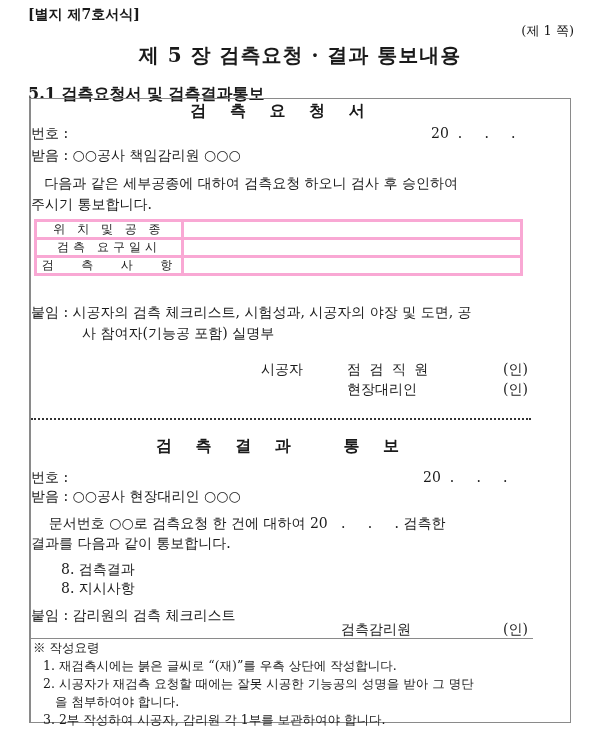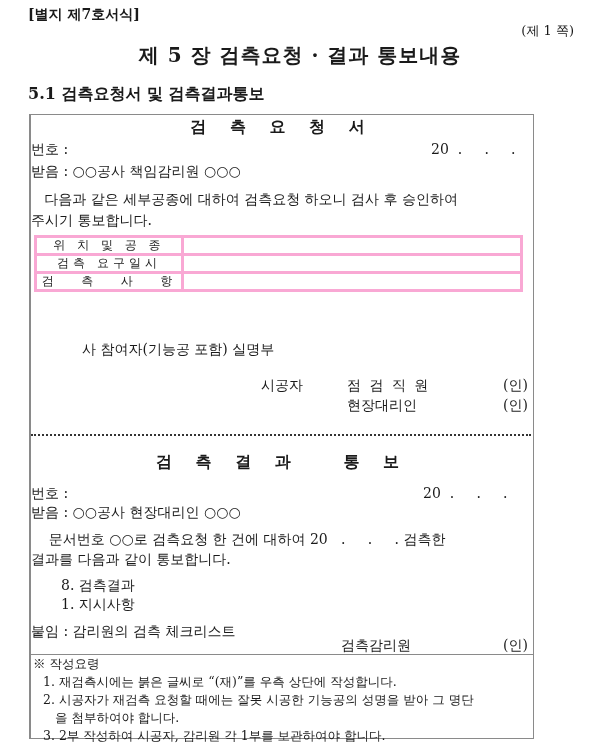--- a/index.html
+++ b/index.html
@@ -4,21 +4,21 @@
 <style>
   html, body { margin:0; padding:0; background:#ffffff; }
   body { width:600px; height:755px; position:relative; overflow:hidden;
          font-family:"DejaVu Serif", "Liberation Serif", serif; color:#1a1a1a; }
   .abs { position:absolute; white-space:nowrap; }
   .form-label { left:28px; top:6px; font-size:14px; font-weight:bold; }
   .page-no { right:26px; top:22px; font-size:13px; }
   .chapter-title { left:0; width:600px; text-align:center; top:42px; font-size:20px; font-weight:bold; letter-spacing:1px; }
   .section-title { left:28px; top:84px; font-size:16px; font-weight:bold;text-align:right; }
 
-  .box { position:absolute; left:29px; top:114px; width:502px; height:623px; border:1px solid #8a8a8a; border-left:2px solid #8a8a8a; }
+  .box { position:absolute; left:29px; top:98px; width:502px; height:623px; border:1px solid #8a8a8a; border-left:2px solid #8a8a8a;padding-left:37px; }
   .t { position:absolute; white-space:nowrap; font-size:14px; }
   .box-title { left:0; width:502px; text-align:center; font-size:16px; font-weight:bold; letter-spacing:9px; }
   .right-date { font-size:14px; }
 
   table.req-table { position:absolute; left:3px; top:120px; width:489px; border-collapse:collapse; }
   table.req-table td { border:3px solid #f9a8d4; height:15px; padding:0; font-size:12px; line-height:15px; }
   table.req-table td.lbl { width:144px; text-align:center; letter-spacing:4px; }
 
   .dotted { position:absolute; left:0; top:319px; width:500px; border-top:2px dotted #333; }
   .note-divider { position:absolute; left:0; top:539px; width:502px; border-top:1px solid #8a8a8a; }
@@ -51,38 +51,39 @@
       <td class="lbl">검측 요구일시</td>
       <td></td>
     </tr>
     <tr>
       <td class="lbl" style="white-space:pre;">검   측   사   항</td>
       <td></td>
     </tr>
   </tbody>
     </table>
 
+  <div class="t" style="left:0; top:205px;">붙임 : 시공자의 검측 체크리스트, 시험성과, 시공자의 야장 및 도면, 공</div>
   <div class="t" style="left:51px; top:226px;">사 참여자(기능공 포함) 실명부</div>
 
   <div class="t" style="left:230px; top:262px;">시공자</div>
   <div class="t" style="left:316px; top:262px; letter-spacing:2px;">점 검 직 원</div>
   <div class="t" style="left:472px; top:262px;">(인)</div>
   <div class="t" style="left:316px; top:282px;">현장대리인</div>
   <div class="t" style="left:472px; top:282px;">(인)</div>
 
   <div class="dotted"></div>
 
   <div class="t box-title" style="top:337px; white-space:pre;">검 측 결 과   통 보</div>
   <div class="t" style="left:0; top:370px;">번호 :</div>
   <div class="t right-date" style="left:392px; top:370px; white-space:pre;">20  .     .     .</div>
   <div class="t" style="left:0; top:389px;">받음 : ○○공사 현장대리인   ○○○</div>
   <div class="t" style="left:0; top:416px; white-space:pre;">    문서번호 ○○로 검측요청 한 건에 대하여 20   .     .     . 검측한</div>
   <div class="t" style="left:0; top:436px;">결과를 다음과 같이 통보합니다.</div>
   <div class="t" style="left:30px; top:462px;">8. 검측결과</div>
-  <div class="t" style="left:30px; top:481px;">1. 지시사항</div>
+  <div class="t" style="left:30px; top:481px;">8. 지시사항</div>
   <div class="t" style="left:0; top:508px;">붙임 : 감리원의 검측 체크리스트</div>
   <div class="t" style="left:310px; top:522px;">검측감리원</div>
   <div class="t" style="left:472px; top:522px;">(인)</div>
 
   <div class="note-divider"></div>
 
   <div class="notes">
     <div class="t" style="left:2px; top:541px;">※ 작성요령</div>
     <div class="t" style="left:12px; top:559px;">1. 재검측시에는 붉은 글씨로 “(재)”를 우측 상단에 작성합니다.</div>
     <div class="t" style="left:12px; top:577px;">2. 시공자가 재검측 요청할 때에는 잘못 시공한 기능공의 성명을 받아 그 명단</div>

